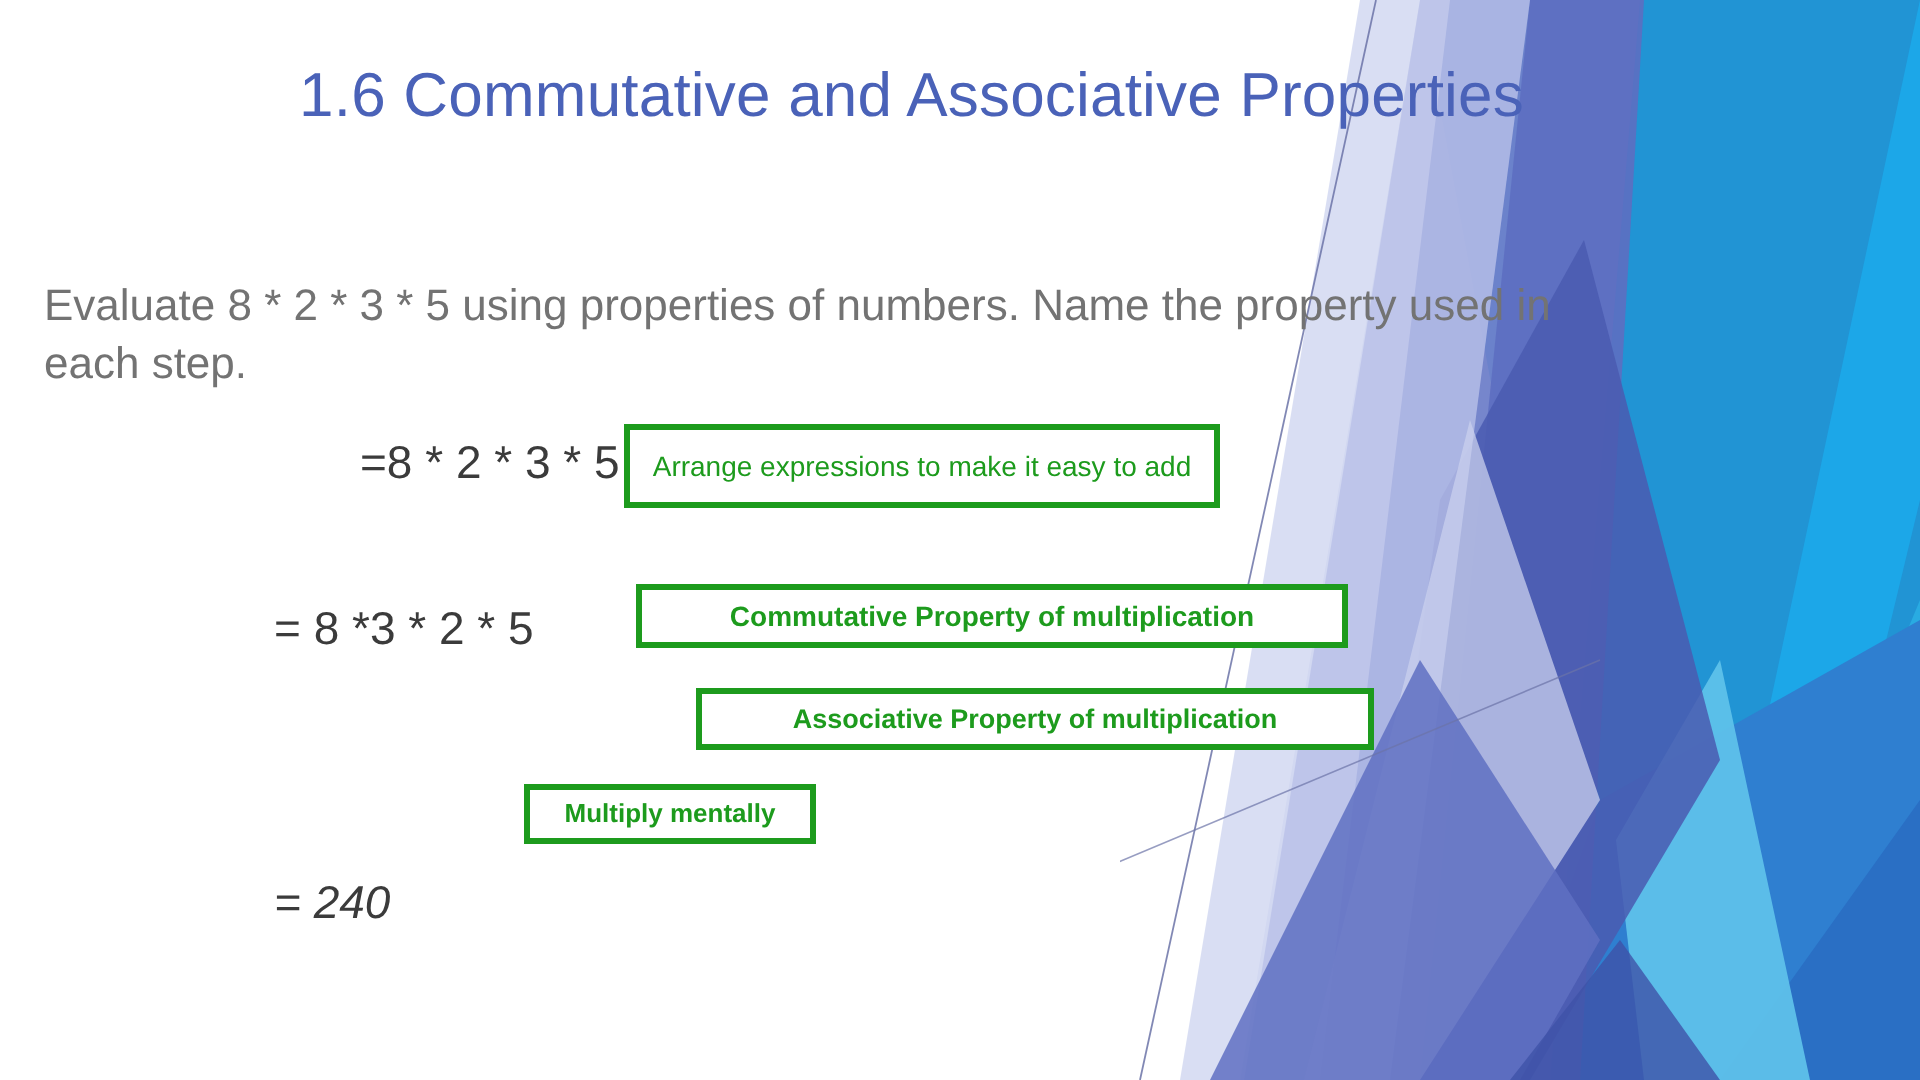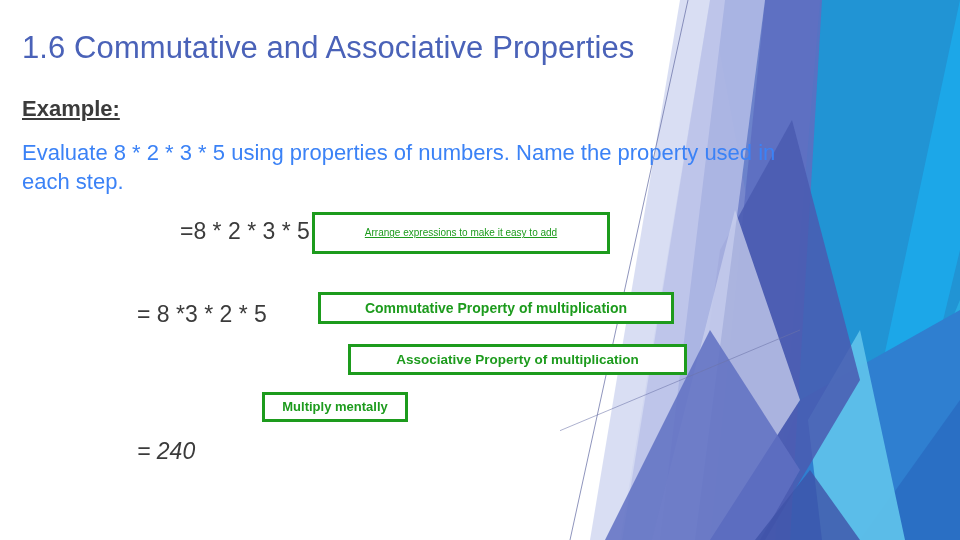--- a/index.html
+++ b/index.html
@@ -31,40 +31,41 @@
     position: absolute;
     left: 22px;
     top: 28px;
     width: 740px;
     font-size: 31px;
     line-height: 40px;
     font-weight: 400;
     color: #4a62b8;
     letter-spacing: 0.1px;
     white-space: nowrap;
+    text-align: right;
   }
 
   
   #example-label {
     position: absolute;
     left: 22px;
     top: 96px;
     font-size: 22px;
     font-weight: bold;
     color: #3b3b3b;
     text-decoration: underline;
   }
   #prompt {
     position: absolute;
     left: 22px;
     top: 138px;
     width: 760px;
     font-size: 22px;
     line-height: 29px;
-    color: #3b82f6;
+    color: #737373;
   }
 
   
   .eq {
     position: absolute;
     left: 137px;
     font-size: 23px;
     color: #3b3b3b;
     white-space: pre;
   }
@@ -75,21 +76,21 @@
     box-sizing: border-box;
     border: 3px solid #1d9b1d;
     background: #ffffff;
     color: #1d9b1d;
     display: flex;
     align-items: center;
     justify-content: center;
     text-align: center;
     line-height: 1.15;
   }
-  .callout.thin   { font-weight: 400; font-size: 10px; text-decoration: underline; }
+  .callout.thin   { font-weight: 400; font-size: 14px; }
   .callout.bold   { font-weight: bold; font-size: 14px; }
   .callout.bold-s { font-weight: bold; font-size: 13.5px; }
   .callout.bold-xs{ font-weight: bold; font-size: 13px; }
 
   
   #callout-0 { left: 312px; top: 212px; width: 298px; height: 42px; padding: 0 8px; }
   #callout-1 { left: 318px; top: 292px; width: 356px; height: 32px; }
   #callout-2 { left: 348px; top: 344px; width: 339px; height: 31px; }
   #callout-3 { left: 262px; top: 392px; width: 146px; height: 30px; }
 
@@ -127,21 +128,20 @@
 
     <polygon points="150,330 240,470 200,540 45,540" fill="#5f70c2" opacity="0.85"></polygon>
     <polygon points="250,470 300,540 195,540" fill="#3f52a8" opacity="0.8"></polygon>
 
     <line x1="128" y1="0" x2="10" y2="540" stroke="#6c74a8" stroke-width="0.9" opacity="0.85"></line>
     <line x1="-70" y1="460" x2="240" y2="330" stroke="#6c74a8" stroke-width="0.8" opacity="0.7"></line>
   </svg>
 
   <div id="title">1.6 Commutative and Associative Properties</div>
 
-  <div id="example-label">Example:</div>
 
   <div id="prompt">Evaluate 8 * 2 * 3 * 5 using properties of numbers. Name the property used in each step.</div>
 
   <div class="eq" id="eq-0">=8 * 2 * 3 * 5</div>
   <div class="eq" id="eq-1">= 8 *3 * 2 * 5</div>
   <div class="eq" id="eq-4">= 240</div>
 
   <div class="callout thin" id="callout-0">Arrange expressions to make it easy to add</div>
   <div class="callout bold-s" id="callout-2">Associative Property of multiplication</div>
   <div class="callout bold" id="callout-1">Commutative Property of multiplication</div>

